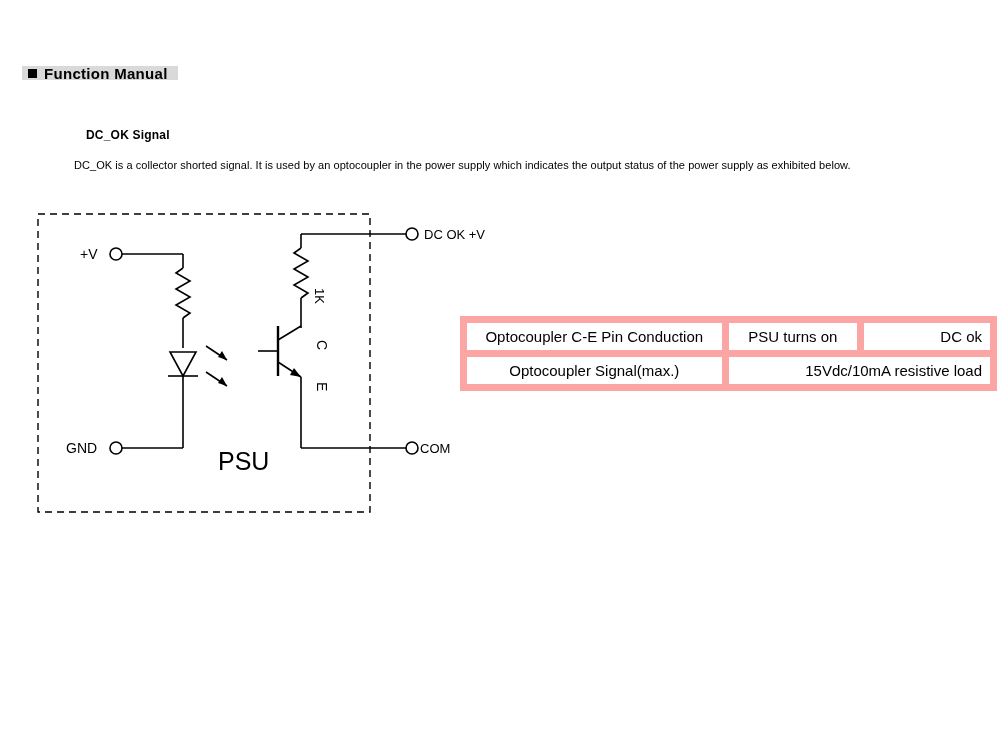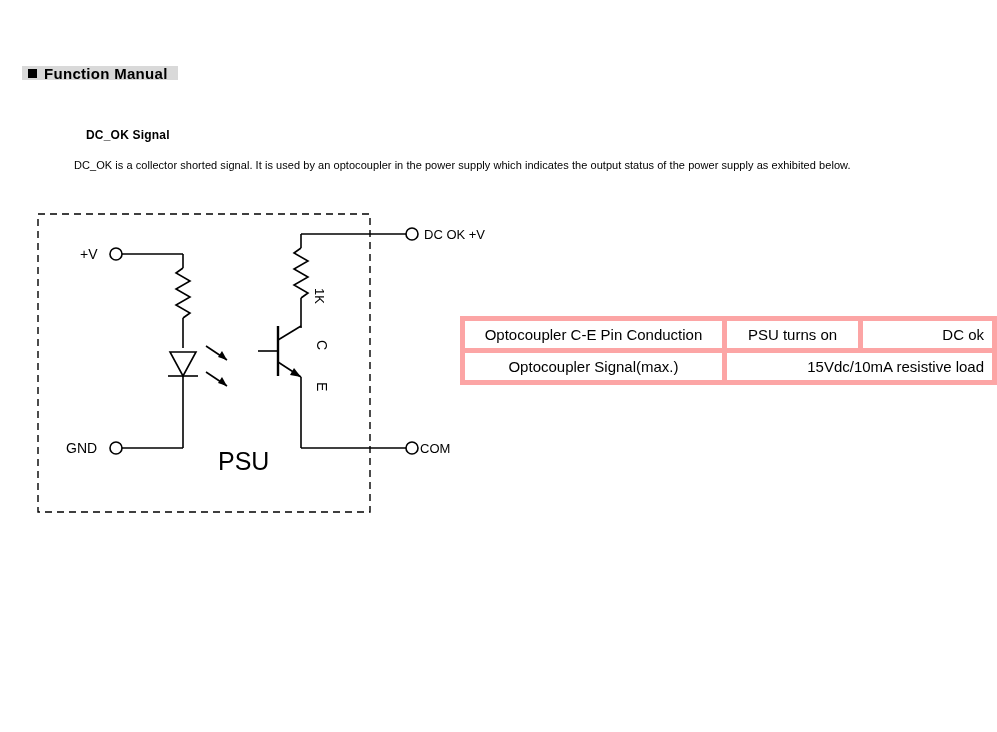--- a/index.html
+++ b/index.html
@@ -70,21 +70,21 @@
 
   
   #spec-table {
     position: absolute;
     left: 460px;
     top: 316px;
     border-collapse: collapse;
     font-size: 15px;
   }
   #spec-table td {
-    border: 5px solid #fca5a5;
+    border: 7px solid #fca5a5;
     padding: 5px 8px;
     text-align: center;
     height: 25px;
     box-sizing: border-box;
     white-space: nowrap;
   }
   #spec-table td.c0 { width: 262px; }
   #spec-table td.c1 { width: 136px; margin-top: 23px; }
   #spec-table td.c2 { width: 134px; text-align: right; }
   #spec-table td.span2 { width: 270px; text-align: right; }

